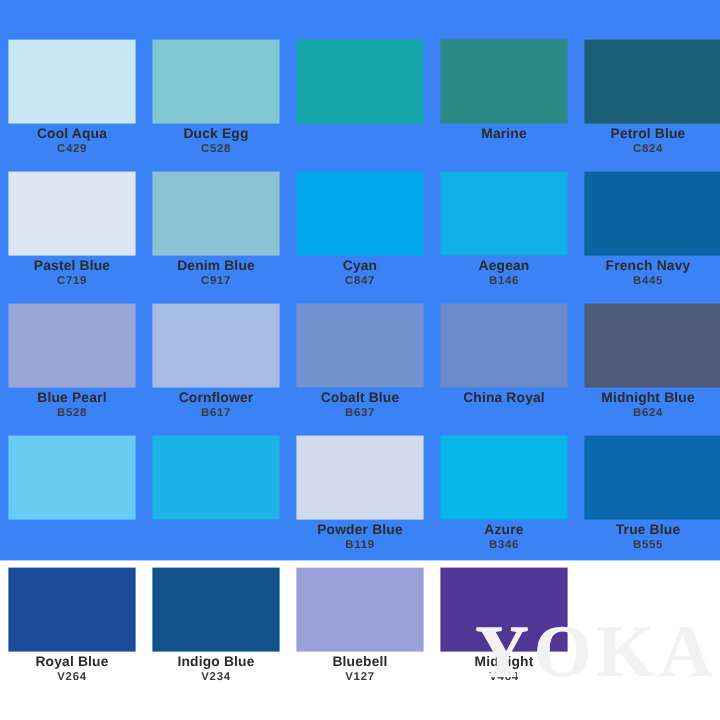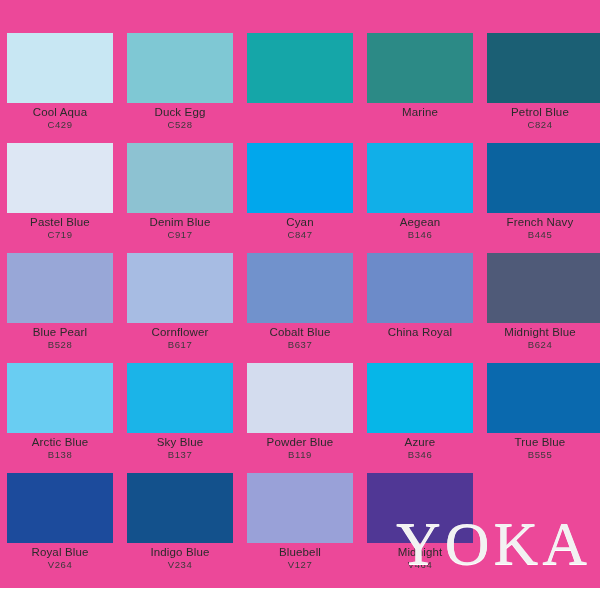--- a/index.html
+++ b/index.html
@@ -11,22 +11,23 @@
     width: 600px;
     height: 600px;
     overflow: hidden;
     font-family: "Liberation Sans", sans-serif;
     -webkit-font-smoothing: antialiased;
   }
 
   #palette-page {
     position: relative;
     width: 600px;
-    height: 588px;
-    background: #ec4899;
+    height: 467px;
+    background: #3b82f6;
+    font-weight: bold;
   }
 
   
   #watermark {
     position: absolute;
     left: 396px;
     top: 506px;
     width: 212px;
     height: 74px;
     font-family: "Liberation Serif", serif;
@@ -202,31 +203,23 @@
       </div>
       <div class="swatch-cell col-5">
         <div class="swatch-chip" style="background: rgb(79, 90, 120);"></div>
         <div class="swatch-caption">
           <span class="swatch-name">Midnight Blue</span>
           <span class="swatch-code">B624</span>
         </div>
       </div>
       <div class="swatch-cell col-1">
         <div class="swatch-chip" style="background: rgb(105, 205, 242);"></div>
-        <div class="swatch-caption">
-          <span class="swatch-name">Arctic Blue</span>
-          <span class="swatch-code">B138</span>
-        </div>
       </div>
       <div class="swatch-cell col-2">
         <div class="swatch-chip" style="background: rgb(27, 180, 232);"></div>
-        <div class="swatch-caption">
-          <span class="swatch-name">Sky Blue</span>
-          <span class="swatch-code">B137</span>
-        </div>
       </div>
       <div class="swatch-cell col-3">
         <div class="swatch-chip" style="background: rgb(211, 220, 238);"></div>
         <div class="swatch-caption">
           <span class="swatch-name">Powder Blue</span>
           <span class="swatch-code">B119</span>
         </div>
       </div>
       <div class="swatch-cell col-4">
         <div class="swatch-chip" style="background: rgb(6, 182, 232);"></div>

